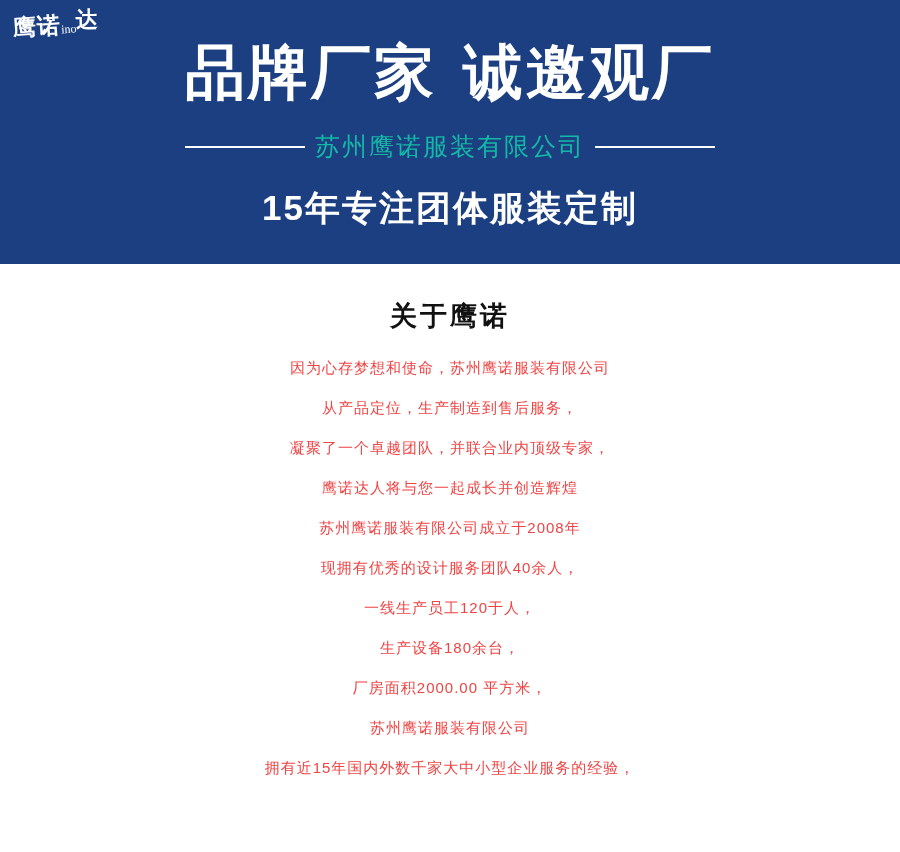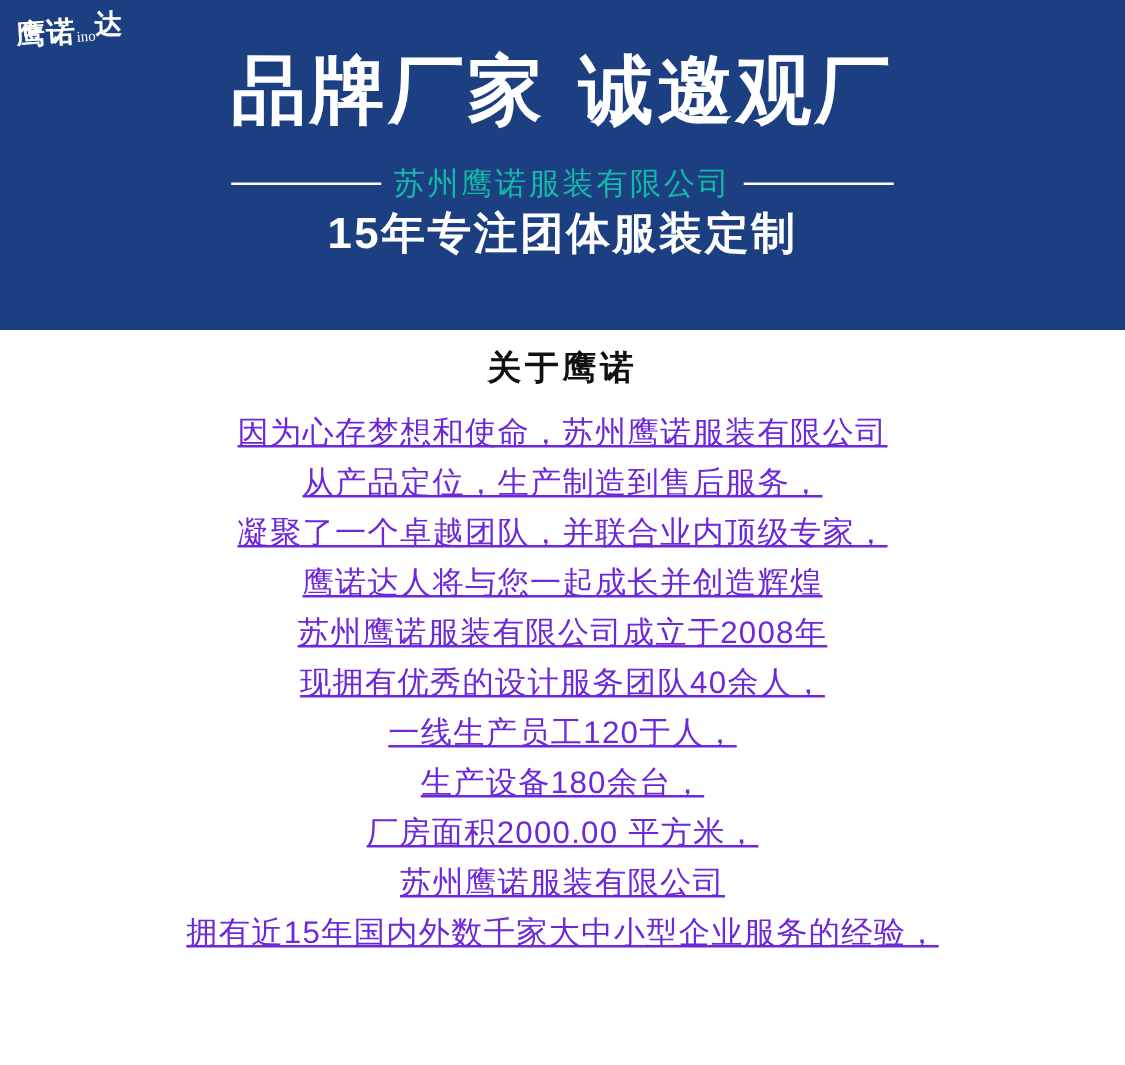--- a/index.html
+++ b/index.html
@@ -100,53 +100,53 @@
   }
   .banner-sub {
     color: #14b8a6;
     font-family: "Liberation Sans", sans-serif;
     font-size: 25px;
     letter-spacing: 2px;
     white-space: nowrap;
     padding: 0 10px;
   }
   .banner-tagline {
+    margin-top: 22px;
     color: #ffffff;
     font-family: "Liberation Sans", sans-serif;
     font-weight: bold;
     font-size: 35px;
     letter-spacing: 2px;
     white-space: nowrap;
   }
   
   .about {
     width: 900px;
-    padding-top: 12px;
+    padding-top: 34px;
     box-sizing: border-box;
     text-align: center;
   }
   .about-heading {
     color: #111111;
     font-family: "Liberation Sans", sans-serif;
     font-weight: bold;
     font-size: 27px;
     letter-spacing: 3px;
     margin: 0 0 14px 0;
   }
   .about-lines {
     display: block;
   }
   .about-line {
-    color: #6d28d9;
+    color: #ef4444;
     font-family: "Liberation Sans", sans-serif;
-    font-size: 25px;
+    font-size: 15px;
     line-height: 40px;
     letter-spacing: 1px;
     white-space: nowrap;
-    text-decoration: underline;
   }
 </style>
 </head>
 <body>
 
 <div class="page">
 
   <div class="banner">
 
     <div class="logo">

